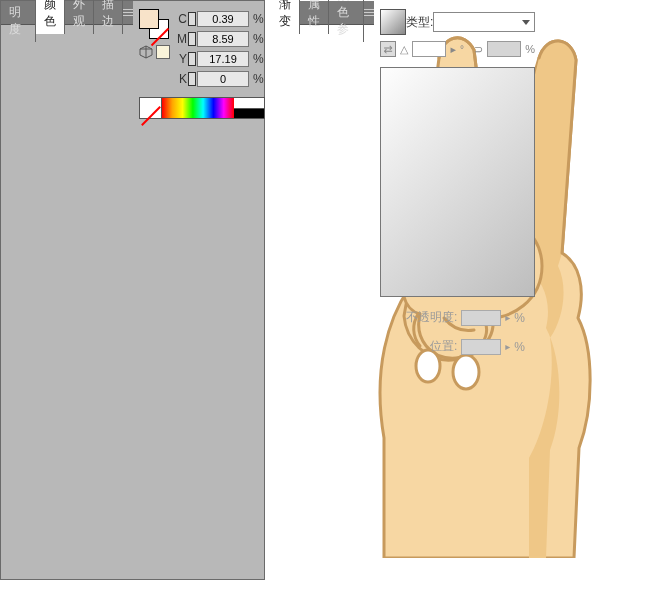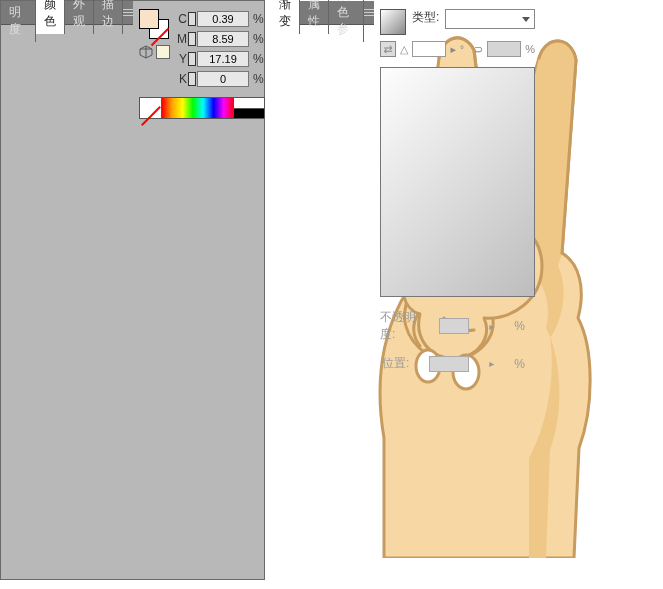--- a/index.html
+++ b/index.html
@@ -34,30 +34,30 @@
   .spectrum { margin-top:8px; height:22px; display:flex; border:1px solid #555; }
   .spectrum .none { width:22px; background:#fff; position:relative; border-right:1px solid #555; }
   .spectrum .none::after { content:""; position:absolute; left:-2px; top:17px; width:26px; height:2px; background:red; transform:rotate(-45deg);}
   .spectrum .grad { flex:1; background: linear-gradient(to right, red, orange, yellow, lime, cyan, blue, magenta, red); }
   .spectrum .wb { width:30px; display:flex; flex-direction:column; }
   .spectrum .wb div { flex:1; }
   .spectrum .wb .w { background:#fff; border-bottom:1px solid #555;}
   .spectrum .wb .b { background:#000; }
 
   .grad-body { padding:8px 6px; display:flex; flex-direction:column; gap:6px; position:relative; }
-  .typerow { display:flex; align-items:flex-start; gap:6px; }
+  .typerow { display:flex; align-items:center; }
   .gprev { width:26px; height:26px; border:1px solid #555; background:linear-gradient(135deg,#fff,#888); }
   .typesel { flex:1; height:20px; background:#fff; border:1px solid #888; position:relative; }
   .typesel::after { content:""; position:absolute; right:4px; top:7px; border-left:4px solid transparent; border-right:4px solid transparent; border-top:5px solid #555; }
   .small-icons { display:flex; gap:4px; align-items:center; }
   .tiny { width:16px; height:16px; border:1px solid #888; background:#ddd; display:flex; align-items:center; justify-content:center; }
   .angle-row { display:flex; align-items:center; gap:4px; color:#888; font-size:11px; }
   .angle-row .deg { width:34px; height:16px; background:#fff; border:1px solid #999; }
   .big-prev { height:230px; border:1px solid #777; background:linear-gradient(135deg,#fefefe,#bdbdbd); margin-top:4px; }
-  .disabled-row { display:flex; align-items:center; gap:20px; color:#9a9a9a; font-size:12px; justify-content:flex-end; padding-right:10px; margin-top:6px; }
+  .disabled-row { display:flex; align-items:center; gap:4px; color:#9a9a9a; font-size:12px; justify-content:flex-end; padding-right:10px; margin-top:6px; }
   .disabled-row .inp { width:40px; height:16px; background:#d5d5d5; border:1px solid #aaa; }
 
   .canvas { flex:1; background:#fff; display:flex; align-items:flex-start; justify-content:center; padding:18px 10px; }
   .canvas svg { width: 340px; height: 540px; }
 </style>
 </head>
 <body>
 
 <div class="panel">
 

